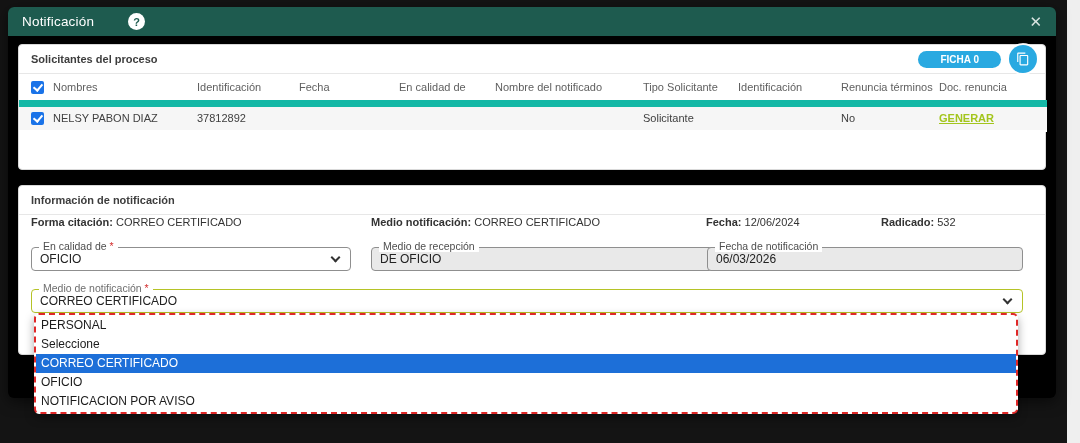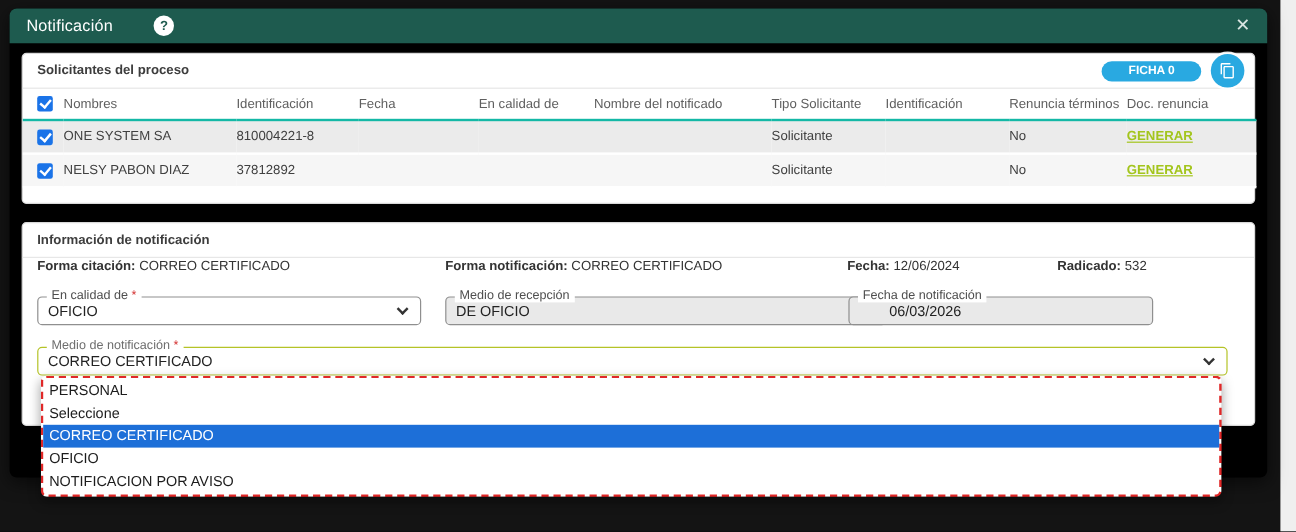--- a/index.html
+++ b/index.html
@@ -30,21 +30,21 @@
   .ficha-badge { position:absolute; right:44px; top:6px; background:#29a9e1; color:#fff;
                  font-size:10px; font-weight:bold; padding:3px 22px; border-radius:10px; }
   .copy-btn { position:absolute; right:8px; top:0px; width:28px; height:28px; border-radius:50%;
               background:#29a9e1; display:flex; align-items:center; justify-content:center; cursor:pointer;
               box-shadow:0 0 0 2px rgba(255,255,255,.9); }
   .copy-btn svg { width:14px; height:14px; fill:#ffffff; }
 
   
   table { width:100%; border-collapse:collapse; font-size:11px; table-layout:fixed; }
   thead th { text-align:left; font-weight:normal; color:#5f5f5f; padding:6px 4px 6px 0;
-             border-bottom:2px solid #14b8a6; }
+             border-bottom:7px solid #14b8a6; }
   tbody td { color:#404040; padding:0 4px 0 0; height:28px; border-bottom:2px solid #ffffff; }
   tbody tr.row-odd  { background:#ebebeb; }
   tbody tr.row-even { background:#f6f6f6; }
   th:first-child, td:first-child { padding-left:12px; }
   .cbx { width:13px; height:13px; background:#1a73e8; border-radius:2px; display:inline-block;
          position:relative; vertical-align:middle; cursor:pointer; }
   .cbx::after { content:""; position:absolute; left:4px; top:1px; width:4px; height:7px;
                 border:solid #fff; border-width:0 2px 2px 0; transform:rotate(40deg); }
   .generar { color:#a3c51d; font-weight:bold; text-decoration:underline; cursor:pointer; font-size:11px; }
 
@@ -58,21 +58,21 @@
             background:#fff; font-size:12px; color:#222; }
   .mfield .flabel { position:absolute; top:-8px; left:7px; background:#ffffff; padding:0 4px;
                     font-size:10.5px; color:#4e4e4e; white-space:nowrap; }
   .mfield .flabel .req { color:#d32f2f; }
   .mfield .fvalue { display:block; line-height:22px; padding-left:8px; overflow:hidden; white-space:nowrap; }
   .mfield.disabled { background:#e9e9e9; }
   .mfield .chev { position:absolute; right:11px; top:6px; width:7px; height:7px;
                   border-right:2px solid #333; border-bottom:2px solid #333; transform:rotate(45deg); }
   #field-calidad  { top:61px; left:12px;  width:320px; cursor:pointer; }
   #field-medio-rec{ top:61px; left:352px; width:368px; cursor:pointer; }
-  #field-fecha    { top:61px; left:688px; width:254px;padding-left:25px; }
+  #field-fecha    { top:61px; left:688px; width:316px; }
   #field-medio-not{ top:103px; left:12px; width:992px; border-color:#b5c327; cursor:pointer; }
   #field-medio-not .flabel { color:#6e6e6e; }
 
   
   .listbox { position:absolute; left:26px; top:306px; width:984px; z-index:10;
              background:#ffffff; border:2px dashed #e02828; border-radius:5px;
              padding:1px 0; box-shadow:0 4px 10px rgba(0,0,0,.35); }
   .listbox .opt { height:19px; line-height:19px; font-size:12px; color:#1c1c1c;
                   padding-left:5px; cursor:pointer; white-space:nowrap; }
   .listbox .opt.selected { background:#1d6fd8; color:#ffffff; }
@@ -122,32 +122,20 @@
             <th>Fecha</th>
             <th>En calidad de</th>
             <th>Nombre del notificado</th>
             <th>Tipo Solicitante</th>
             <th>Identificación</th>
             <th>Renuncia términos</th>
             <th>Doc. renuncia</th>
           </tr>
         </thead>
         <tbody>
-            <tr class="row-odd">
-              <td><span class="cbx"></span></td>
-              <td>ONE SYSTEM SA</td>
-              <td>810004221-8</td>
-              <td></td>
-              <td></td>
-              <td></td>
-              <td>Solicitante</td>
-              <td></td>
-              <td>No</td>
-              <td><a class="generar">GENERAR</a></td>
-            </tr>
             <tr class="row-even">
               <td><span class="cbx"></span></td>
               <td>NELSY PABON DIAZ</td>
               <td>37812892</td>
               <td></td>
               <td></td>
               <td></td>
               <td>Solicitante</td>
               <td></td>
               <td>No</td>
@@ -161,21 +149,21 @@
       <div class="panel-head">
         <span class="panel-title">Información de notificación</span>
       </div>
 
       <div class="static-row">
         <span class="static-item" id="sf0">
           <b>Forma citación:</b>
           <span>CORREO CERTIFICADO</span>
         </span>
         <span class="static-item" id="sf1">
-          <b>Forma notificación:</b>
+          <b>Medio notificación:</b>
           <span>CORREO CERTIFICADO</span>
         </span>
         <span class="static-item" id="sf2">
           <b>Fecha:</b>
           <span>12/06/2024</span>
         </span>
         <span class="static-item" id="sf3">
           <b>Radicado:</b>
           <span>532</span>
         </span>

